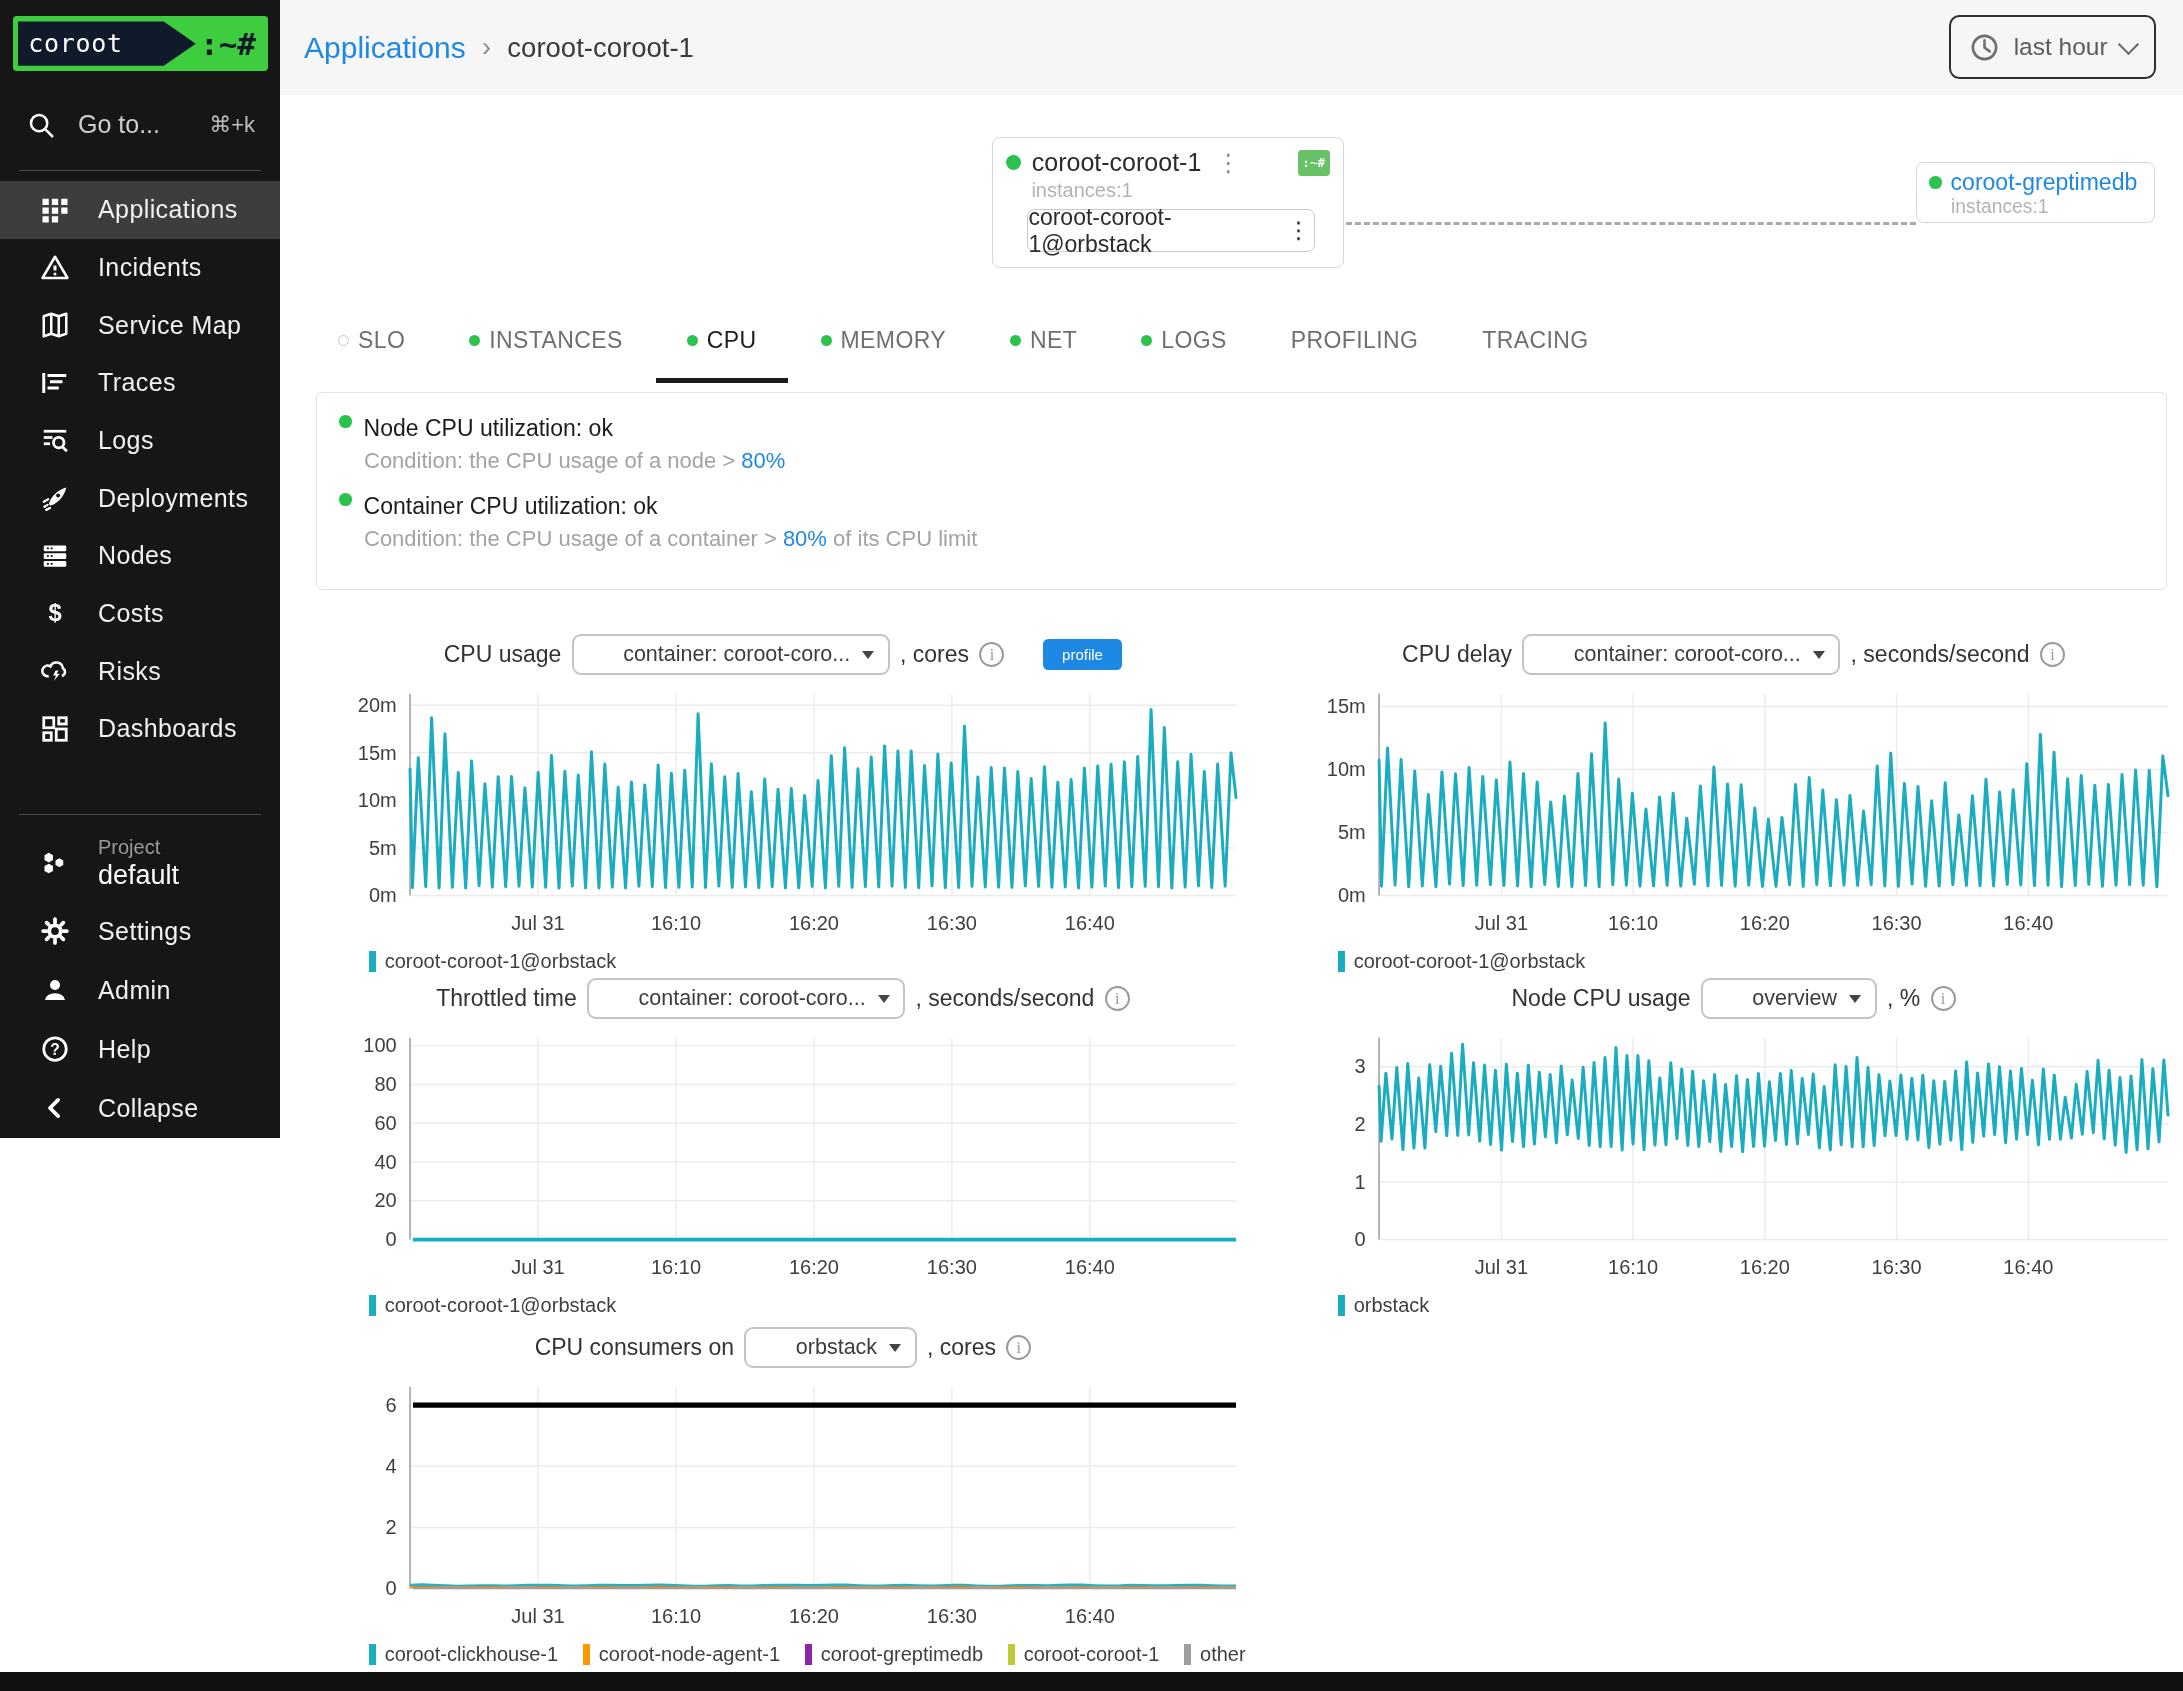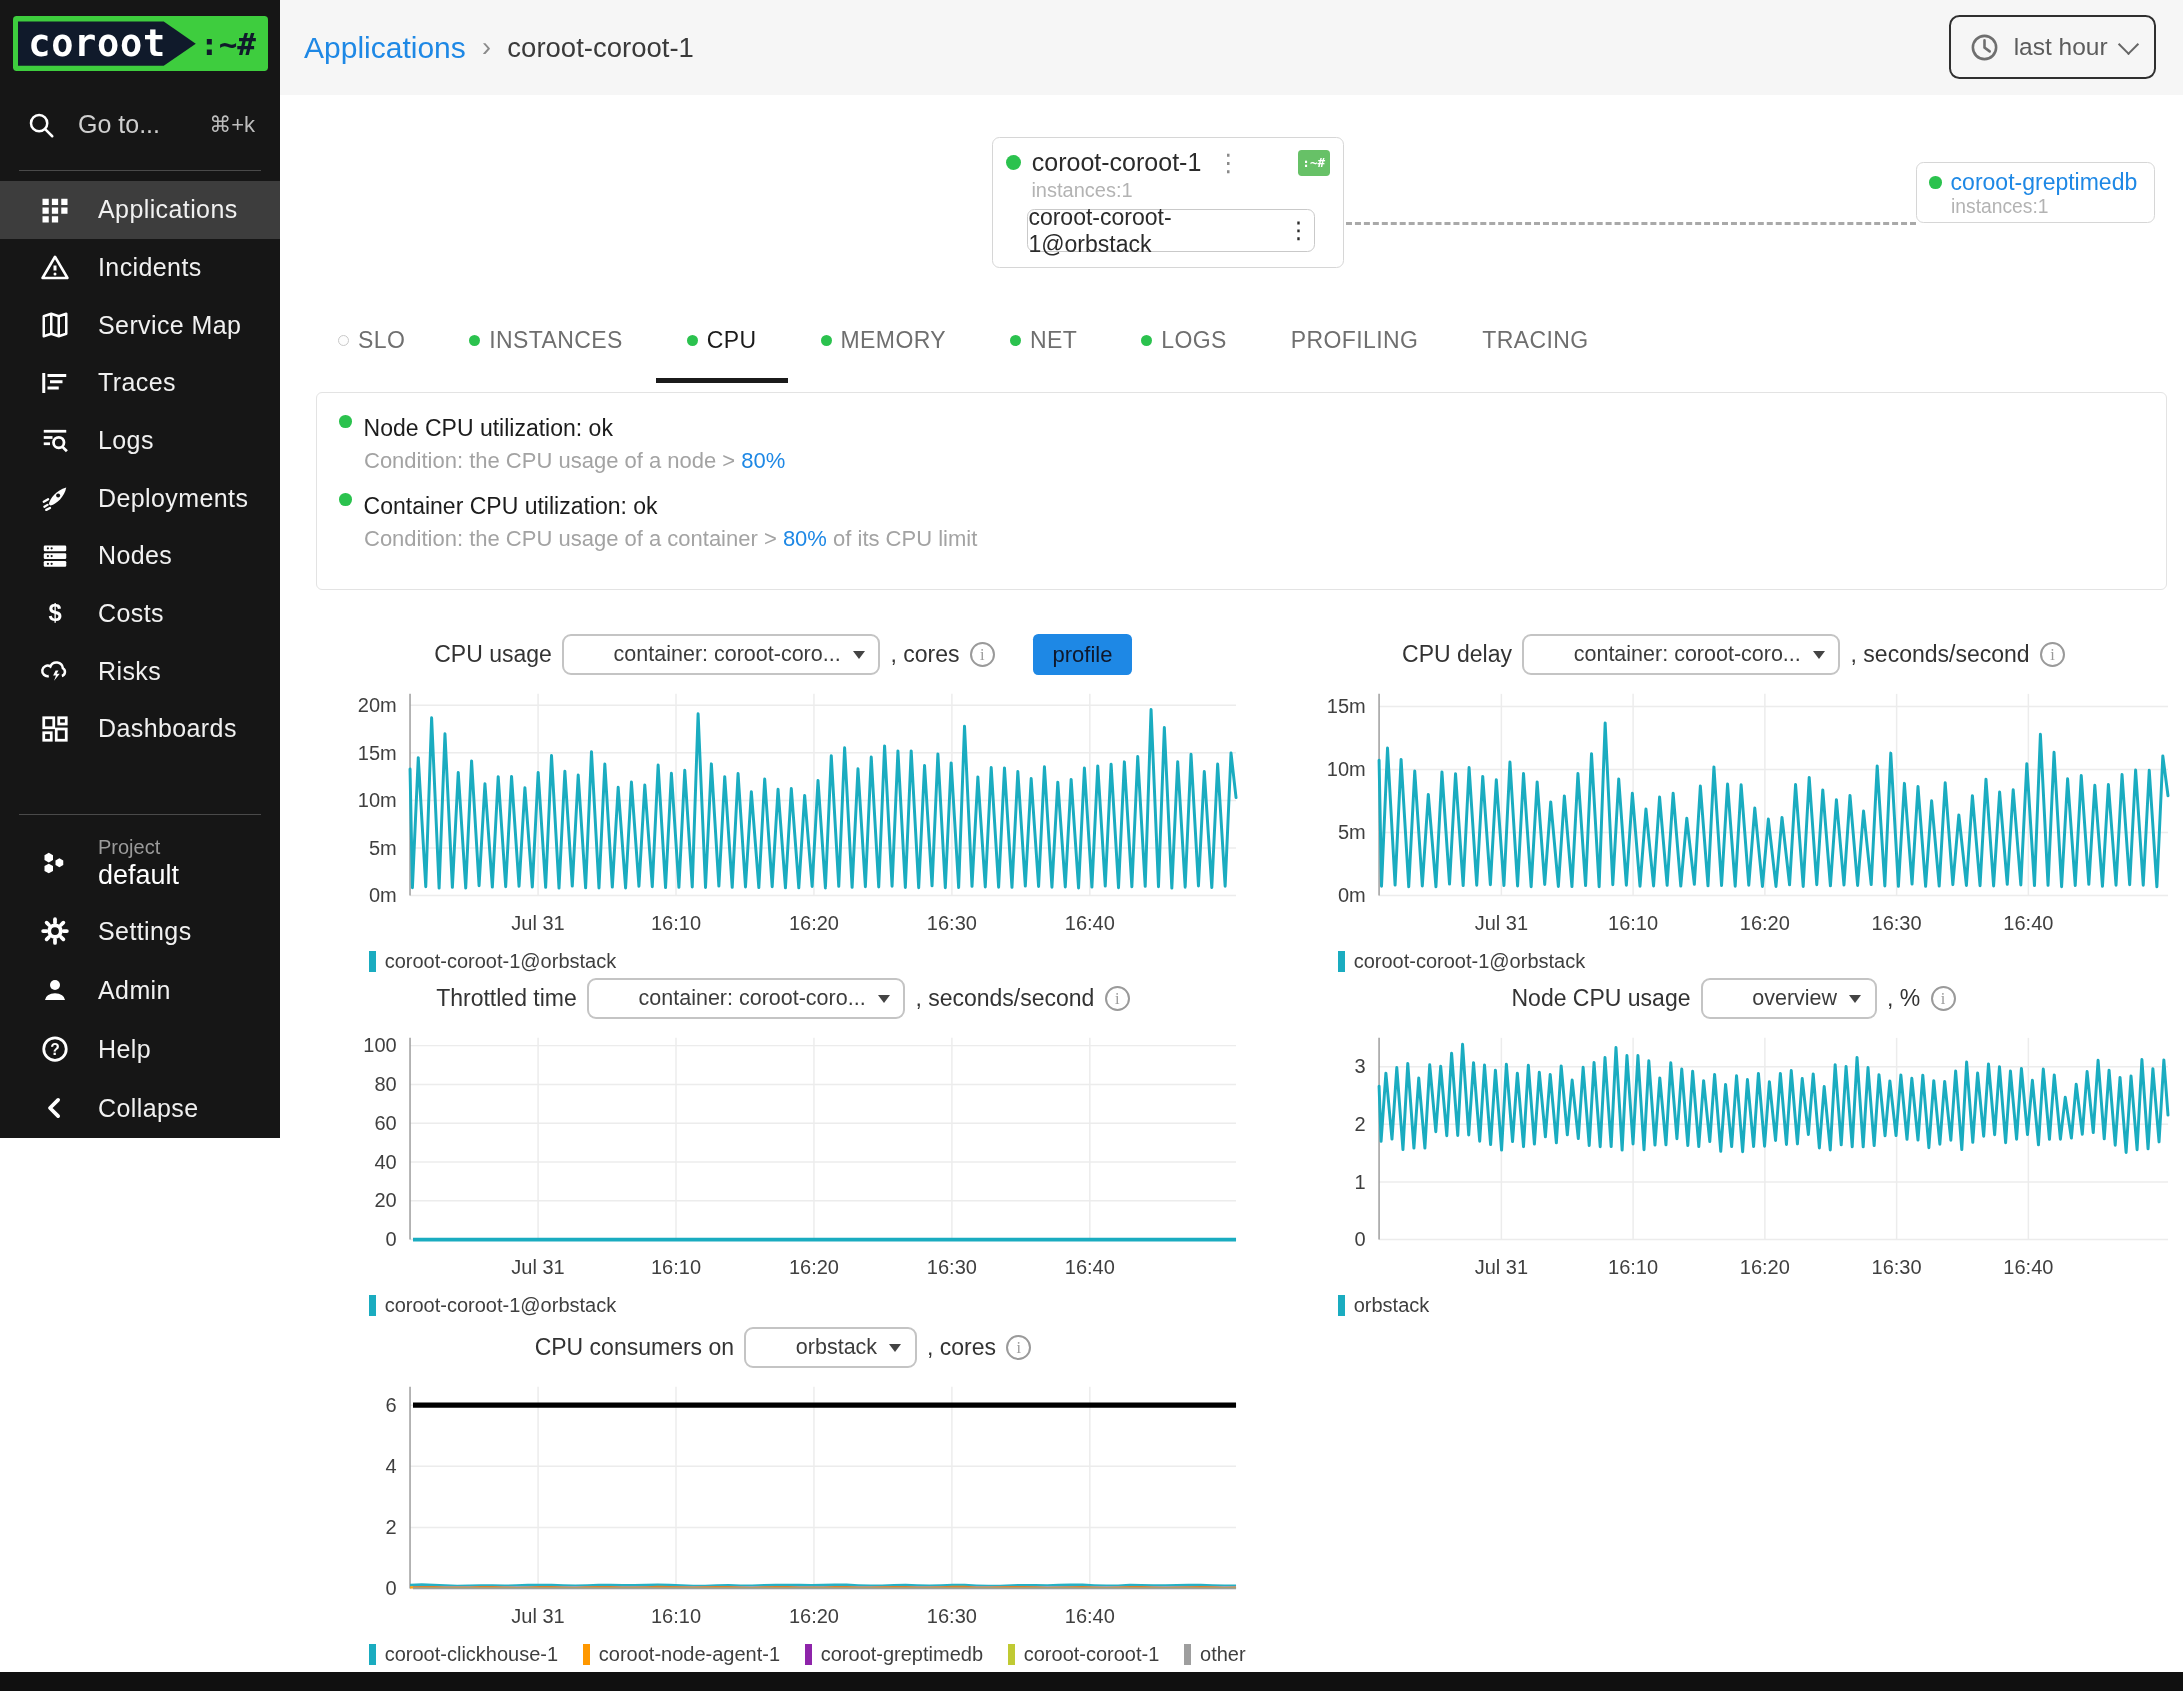--- a/index.html
+++ b/index.html
@@ -21,22 +21,22 @@
           transform:rotate(45deg); margin-top:-6px; }
 
   
   .sidebar { position:absolute; left:0; top:0; width:280px; height:1138px; background:#161616;
              display:flex; flex-direction:column; }
   .logo { margin:16.3px 12px 0 12.6px; background:#3ecd3e; border-radius:3.7px; height:56px;
           position:relative; display:flex; align-items:center; }
   .logo-inner { position:absolute; left:5.2px; top:5.2px; bottom:5.2px; width:178px; background:#101a2b;
                 clip-path:polygon(0 0,82% 0,100% 50%,82% 100%,0 100%);
                 display:flex; align-items:center; }
-  .logo-inner b { color:#fff; font-family:"DejaVu Sans Mono", monospace; font-size:37px;
-                  font-weight:bold; margin-left:10.4px; letter-spacing:0.7px; }
+  .logo-inner b { color:#fff; font-family:"DejaVu Sans Mono", monospace; font-size:25px;
+                  font-weight:normal; margin-left:10.4px; letter-spacing:0.7px; }
   .logo-prompt { position:absolute; right:12px; color:#101a2b; font-family:"DejaVu Sans Mono", monospace;
                  font-size:31px; font-weight:bold; }
   .goto { display:flex; align-items:center; height:71px; margin-top:19.3px; padding:0 25px; gap:22px; cursor:pointer; }
   .goto .lbl { color:#cfcfcf; font-size:25px; flex:1; }
   .goto .kbd { color:#bdbdbd; font-size:22px; }
   .sb-divider { height:0.7px; background:#4a4a4a; margin:10.4px 19.3px; }
   .sb-item { display:flex; align-items:center; height:59px; padding-left:39px; gap:28px;
              cursor:pointer; }
   .sb-item.active { background:#3d3d3d; }
   .sb-item .sb-label { color:#f1f1f1; font-size:25px; letter-spacing:0.4px; }
@@ -98,21 +98,21 @@
   .chart-title, .chart-suffix { font-size:23px; color:#333; }
   .select { border:2.2px solid #c4c4c4; border-radius:9px; padding:6px 13.4px; display:flex;
             align-items:center; gap:12px; cursor:pointer; background:#fff; }
   .select span { font-size:21.5px; color:#3c3c3c;margin-left:36px; }
   .caret { width:0; height:0; border-left:6.7px solid transparent; border-right:6.7px solid transparent;
            border-top:8.2px solid #444; }
   .info-icon { width:25px; height:25px; border:2.2px solid #9a9a9a; border-radius:50%; color:#9a9a9a;
                font-size:16.3px; display:flex; align-items:center; justify-content:center;
                font-family:"Liberation Serif", serif; cursor:pointer; flex:none; }
   .info-icon::before { content:"i"; }
-  .profile-btn { background:#1e88e5; color:#0f172a; border:none; border-radius:5.2px; font-size:22px;
+  .profile-btn { background:#1e88e5; color:#ffffff; border:none; border-radius:5.2px; font-size:15px;
                  padding:7.4px 19.3px; margin-left:28px; cursor:pointer;
                  font-family:"Liberation Sans", sans-serif; }
   .plot { display:block; width:100%; height:261px; }
   .legend { display:flex; flex-wrap:wrap; align-items:center; column-gap:25px; row-gap:7.4px;
             margin:7.4px 0 0 50px; }
   .legend-item { display:flex; align-items:center; gap:9px; cursor:pointer; }
   .legend-item i { width:6.7px; height:21px; display:inline-block; }
   .legend-item span { font-size:20px; color:#3f3f3f; }
 
   .footer-bar { position:absolute; left:0; top:1672px; width:2183px; height:19.3px; background:#101010; }

